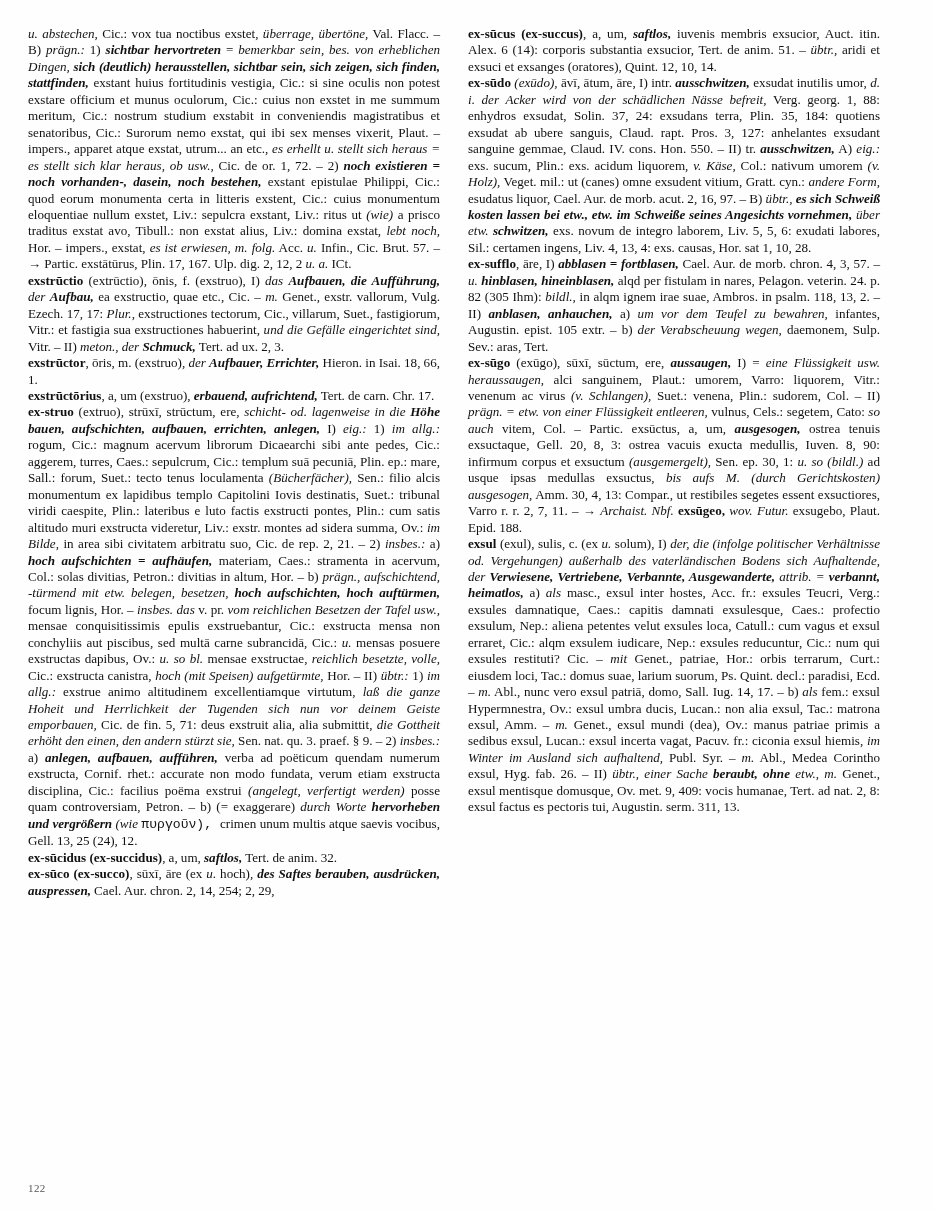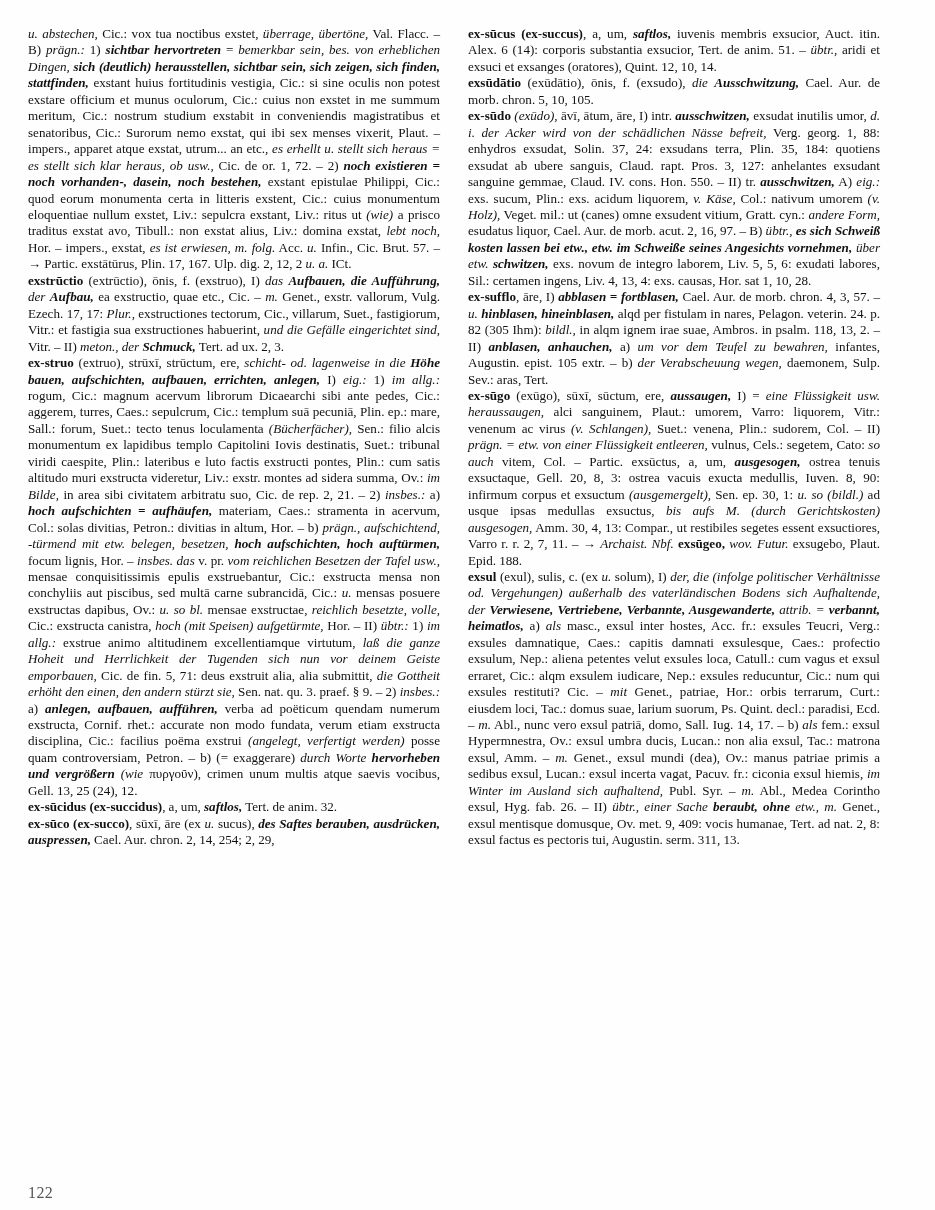--- a/index.html
+++ b/index.html
@@ -49,49 +49,50 @@
 
   
   .cont { text-indent: 0; }
 
   
   .head-para { text-indent: 0; }
 
   b, .b { font-weight: bold; }
   i, .i { font-style: italic; }
   .bi { font-weight: bold; font-style: italic; }
-  .gk { font-family: Liberation Serif, serif; }
+  .gk { font-family: Liberation Mono, monospace; }
 
   .pagenum {
     position: absolute;
     left: 28px;
-    bottom: 8px;
-    font-size: 16px;
+    bottom: 16px;
+    font-size: 11px;
     color: #555;
     letter-spacing: 0.4px;
   }
 </style>
 </head>
 <body>
 
 <div class="page">
 
   <div class="columns">
 
     <div class="col col-left" id="left-col">
         <p class="entry cont"><span class="i">u. abstechen,</span><span> Cic.: vox tua noctibus exstet, </span><span class="i">überrage, übertöne,</span><span> Val. Flacc. – B) </span><span class="i">prägn.:</span><span> 1) </span><span class="bi">sichtbar hervortreten</span><span> = </span><span class="i">bemerkbar sein, bes. von erheblichen Dingen,</span><span> </span><span class="bi">sich (deutlich) herausstellen, sichtbar sein, sich zeigen, sich finden, stattfinden,</span><span> exstant huius fortitudinis vestigia, Cic.: si sine oculis non potest exstare officium et munus oculorum, Cic.: cuius non exstet in me summum meritum, Cic.: nostrum studium exstabit in conveniendis magistratibus et senatoribus, Cic.: Surorum nemo exstat, qui ibi sex menses vixerit, Plaut. – impers., apparet atque exstat, utrum... an etc., </span><span class="i">es erhellt u. stellt sich heraus = es stellt sich klar heraus, ob usw.,</span><span> Cic. de or. 1, 72. – 2) </span><span class="bi">noch existieren = noch vorhanden-, dasein, noch bestehen,</span><span> exstant epistulae Philippi, Cic.: quod eorum monumenta certa in litteris exstent, Cic.: cuius monumentum eloquentiae nullum exstet, Liv.: sepulcra exstant, Liv.: ritus ut </span><span class="i">(wie)</span><span> a prisco traditus exstat avo, Tibull.: non exstat alius, Liv.: domina exstat, </span><span class="i">lebt noch,</span><span> Hor. – impers., exstat, </span><span class="i">es ist erwiesen, m. folg.</span><span> Acc. </span><span class="i">u.</span><span> Infin., Cic. Brut. 57. – → Partic. exstātūrus, Plin. 17, 167. Ulp. dig. 2, 12, 2 </span><span class="i">u. a.</span><span> ICt.</span></p>
         <p class="entry head-para"><span class="b">exstrūctio</span><span> (extrūctio), ōnis, f. (exstruo), I) </span><span class="i">das </span><span class="bi">Aufbauen, die Aufführung,</span><span class="i"> der </span><span class="bi">Aufbau,</span><span> ea exstructio, quae etc., Cic. – </span><span class="i">m.</span><span> Genet., exstr. vallorum, Vulg. Ezech. 17, 17: </span><span class="i">Plur.,</span><span> exstructiones tectorum, Cic., villarum, Suet., fastigiorum, Vitr.: et fastigia sua exstructiones habuerint, </span><span class="i">und die Gefälle eingerichtet sind,</span><span> Vitr. – II) </span><span class="i">meton., der </span><span class="bi">Schmuck,</span><span> Tert. ad ux. 2, 3.</span></p>
+        <p class="entry head-para"><span class="b">exstrūctor</span><span>, ōris, m. (exstruo), </span><span class="i">der </span><span class="bi">Aufbauer, Errichter,</span><span> Hieron. in Isai. 18, 66, 1.</span></p>
+        <p class="entry head-para"><span class="b">exstrūctōrius</span><span>, a, um (exstruo), </span><span class="bi">erbauend, aufrichtend,</span><span> Tert. de carn. Chr. 17.</span></p>
         <p class="entry head-para"><span class="b">ex-struo</span><span> (extruo), strūxī, strūctum, ere, </span><span class="i">schicht- od. lagenweise in die </span><span class="bi">Höhe bauen, aufschichten, aufbauen, errichten, anlegen,</span><span> I) </span><span class="i">eig.:</span><span> 1) </span><span class="i">im allg.:</span><span> rogum, Cic.: magnum acervum librorum Dicaearchi sibi ante pedes, Cic.: aggerem, turres, Caes.: sepulcrum, Cic.: templum suā pecuniā, Plin. ep.: mare, Sall.: forum, Suet.: tecto tenus loculamenta </span><span class="i">(Bücherfächer),</span><span> Sen.: filio alcis monumentum ex lapidibus templo Capitolini Iovis destinatis, Suet.: tribunal viridi caespite, Plin.: lateribus e luto factis exstructi pontes, Plin.: cum satis altitudo muri exstructa videretur, Liv.: exstr. montes ad sidera summa, Ov.: </span><span class="i">im Bilde,</span><span> in area sibi civitatem arbitratu suo, Cic. de rep. 2, 21. – 2) </span><span class="i">insbes.:</span><span> a) </span><span class="bi">hoch aufschichten = aufhäufen,</span><span> materiam, Caes.: stramenta in acervum, Col.: solas divitias, Petron.: divitias in altum, Hor. – b) </span><span class="i">prägn., aufschichtend, -türmend mit etw. belegen, besetzen,</span><span> </span><span class="bi">hoch aufschichten, hoch auftürmen,</span><span> focum lignis, Hor. – </span><span class="i">insbes. das</span><span> v. pr. </span><span class="i">vom reichlichen Besetzen der Tafel usw.,</span><span> mensae conquisitissimis epulis exstruebantur, Cic.: exstructa mensa non conchyliis aut piscibus, sed multā carne subrancidā, Cic.: </span><span class="i">u.</span><span> mensas posuere exstructas dapibus, Ov.: </span><span class="i">u. so bl.</span><span> mensae exstructae, </span><span class="i">reichlich besetzte, volle,</span><span> Cic.: exstructa canistra, </span><span class="i">hoch (mit Speisen) aufgetürmte,</span><span> Hor. – II) </span><span class="i">übtr.:</span><span> 1) </span><span class="i">im allg.:</span><span> exstrue animo altitudinem excellentiamque virtutum, </span><span class="i">laß die ganze Hoheit und Herrlichkeit der Tugenden sich nun vor deinem Geiste emporbauen,</span><span> Cic. de fin. 5, 71: deus exstruit alia, alia submittit, </span><span class="i">die Gottheit erhöht den einen, den andern stürzt sie,</span><span> Sen. nat. qu. 3. praef. § 9. – 2) </span><span class="i">insbes.:</span><span> a) </span><span class="bi">anlegen, aufbauen, aufführen,</span><span> verba ad poëticum quendam numerum exstructa, Cornif. rhet.: accurate non modo fundata, verum etiam exstructa disciplina, Cic.: facilius poëma exstrui </span><span class="i">(angelegt, verfertigt werden)</span><span> posse quam controversiam, Petron. – b) (= exaggerare) </span><span class="i">durch Worte </span><span class="bi">hervorheben und vergrößern</span><span class="i"> (wie</span><span> </span><span class="gk">πυργοῦν), </span><span>crimen unum multis atque saevis vocibus, Gell. 13, 25 (24), 12.</span></p>
         <p class="entry head-para"><span class="b">ex-sūcidus (ex-succidus)</span><span>, a, um, </span><span class="bi">saftlos,</span><span> Tert. de anim. 32.</span></p>
-        <p class="entry head-para"><span class="b">ex-sūco (ex-succo)</span><span>, sūxī, āre (ex </span><span class="i">u.</span><span> sucus), </span><span class="bi">des Saftes berauben, ausdrücken, auspressen,</span><span> Cael. Aur. chron. 2, 14, 254; 2, 29,</span></p>
+        <p class="entry head-para"><span class="b">ex-sūco (ex-succo)</span><span>, sūxī, āre (ex </span><span class="i">u.</span><span> hoch), </span><span class="bi">des Saftes berauben, ausdrücken, auspressen,</span><span> Cael. Aur. chron. 2, 14, 254; 2, 29,</span></p>
       </div>
 
     <div class="col col-right" id="right-col">
         <p class="entry head-para"><span class="b">ex-sūcus (ex-succus)</span><span>, a, um, </span><span class="bi">saftlos,</span><span> iuvenis membris exsucior, Auct. itin. Alex. 6 (14): corporis substantia exsucior, Tert. de anim. 51. – </span><span class="i">übtr.,</span><span> aridi et exsuci et exsanges (oratores), Quint. 12, 10, 14.</span></p>
-        <p class="entry head-para"><span class="b">exsūdātio</span><span> (exūdātio), ōnis, f. (exsudo), </span><span class="i">die </span><span class="bi">Ausschwitzung,</span><span> Cael. Aur. de morb. chron. 5, 10, 105.</span></p>
         <p class="entry head-para"><span class="b">ex-sūdo</span><span> </span><span class="i">(exūdo),</span><span> āvī, ātum, āre, I) intr. </span><span class="bi">ausschwitzen,</span><span> exsudat inutilis umor, </span><span class="i">d. i. der Acker wird von der schädlichen Nässe befreit,</span><span> Verg. georg. 1, 88: enhydros exsudat, Solin. 37, 24: exsudans terra, Plin. 35, 184: quotiens exsudat ab ubere sanguis, Claud. rapt. Pros. 3, 127: anhelantes exsudant sanguine gemmae, Claud. IV. cons. Hon. 550. – II) tr. </span><span class="bi">ausschwitzen,</span><span> A) </span><span class="i">eig.:</span><span> exs. sucum, Plin.: exs. acidum liquorem, </span><span class="i">v. Käse,</span><span> Col.: nativum umorem </span><span class="i">(v. Holz),</span><span> Veget. mil.: ut (canes) omne exsudent vitium, Gratt. cyn.: </span><span class="i">andere Form,</span><span> esudatus liquor, Cael. Aur. de morb. acut. 2, 16, 97. – B) </span><span class="i">übtr., </span><span class="bi">es sich Schweiß kosten lassen bei etw., etw. </span><span class="bi">im Schweiße seines Angesichts vornehmen,</span><span class="i"> über etw. </span><span class="bi">schwitzen,</span><span> exs. novum de integro laborem, Liv. 5, 5, 6: exudati labores, Sil.: certamen ingens, Liv. 4, 13, 4: exs. causas, Hor. sat 1, 10, 28.</span></p>
         <p class="entry head-para"><span class="b">ex-sufflo</span><span>, āre, I) </span><span class="bi">abblasen = fortblasen,</span><span> Cael. Aur. de morb. chron. 4, 3, 57. – </span><span class="i">u.</span><span> </span><span class="bi">hinblasen, hineinblasen,</span><span> alqd per fistulam in nares, Pelagon. veterin. 24. p. 82 (305 Ihm): </span><span class="i">bildl.,</span><span> in alqm ignem irae suae, Ambros. in psalm. 118, 13, 2. – II) </span><span class="bi">anblasen, anhauchen,</span><span> a) </span><span class="i">um vor dem Teufel zu bewahren,</span><span> infantes, Augustin. epist. 105 extr. – b) </span><span class="i">der Verabscheuung wegen,</span><span> daemonem, Sulp. Sev.: aras, Tert.</span></p>
         <p class="entry head-para"><span class="b">ex-sūgo</span><span> (exūgo), sūxī, sūctum, ere, </span><span class="bi">aussaugen,</span><span> I) = </span><span class="i">eine Flüssigkeit usw. heraussaugen,</span><span> alci sanguinem, Plaut.: umorem, Varro: liquorem, Vitr.: venenum ac virus </span><span class="i">(v. Schlangen),</span><span> Suet.: venena, Plin.: sudorem, Col. – II) </span><span class="i">prägn. = etw. von einer Flüssigkeit entleeren,</span><span> vulnus, Cels.: segetem, Cato: </span><span class="i">so auch</span><span> vitem, Col. – Partic. exsūctus, a, um, </span><span class="bi">ausgesogen,</span><span> ostrea tenuis exsuctaque, Gell. 20, 8, 3: ostrea vacuis exucta medullis, Iuven. 8, 90: infirmum corpus et exsuctum </span><span class="i">(ausgemergelt),</span><span> Sen. ep. 30, 1: </span><span class="i">u. so (bildl.)</span><span> ad usque ipsas medullas exsuctus, </span><span class="i">bis aufs M. (durch Gerichtskosten) ausgesogen,</span><span> Amm. 30, 4, 13: Compar., ut restibiles segetes essent exsuctiores, Varro r. r. 2, 7, 11. – → </span><span class="i">Archaist. Nbf.</span><span> </span><span class="b">exsūgeo,</span><span> </span><span class="i">wov. Futur.</span><span> exsugebo, Plaut. Epid. 188.</span></p>
         <p class="entry head-para"><span class="b">exsul</span><span> (exul), sulis, c. (ex </span><span class="i">u.</span><span> solum), I) </span><span class="i">der, die (infolge politischer Verhältnisse od. Vergehungen) außerhalb des vaterländischen Bodens sich Aufhaltende, der </span><span class="bi">Verwiesene, Vertriebene, Verbannte, Ausgewanderte,</span><span class="i"> attrib. = </span><span class="bi">verbannt, heimatlos,</span><span> a) </span><span class="i">als</span><span> masc., exsul inter hostes, Acc. fr.: exsules Teucri, Verg.: exsules damnatique, Caes.: capitis damnati exsulesque, Caes.: profectio exsulum, Nep.: aliena petentes velut exsules loca, Catull.: cum vagus et exsul erraret, Cic.: alqm exsulem iudicare, Nep.: exsules reducuntur, Cic.: num qui exsules restituti? Cic. – </span><span class="i">mit</span><span> Genet., patriae, Hor.: orbis terrarum, Curt.: eiusdem loci, Tac.: domus suae, larium suorum, Ps. Quint. decl.: paradisi, Ecd. – </span><span class="i">m.</span><span> Abl., nunc vero exsul patriā, domo, Sall. Iug. 14, 17. – b) </span><span class="i">als</span><span> fem.: exsul Hypermnestra, Ov.: exsul umbra ducis, Lucan.: non alia exsul, Tac.: matrona exsul, Amm. – </span><span class="i">m.</span><span> Genet., exsul mundi (dea), Ov.: manus patriae primis a sedibus exsul, Lucan.: exsul incerta vagat, Pacuv. fr.: ciconia exsul hiemis, </span><span class="i">im Winter im Ausland sich aufhaltend,</span><span> Publ. Syr. – </span><span class="i">m.</span><span> Abl., Medea Corintho exsul, Hyg. fab. 26. – II) </span><span class="i">übtr., einer Sache </span><span class="bi">beraubt, ohne</span><span class="i"> etw., m.</span><span> Genet., exsul mentisque domusque, Ov. met. 9, 409: vocis humanae, Tert. ad nat. 2, 8: exsul factus es pectoris tui, Augustin. serm. 311, 13.</span></p>
       </div>
 
   </div>
 
   <div class="pagenum">122</div>
 

